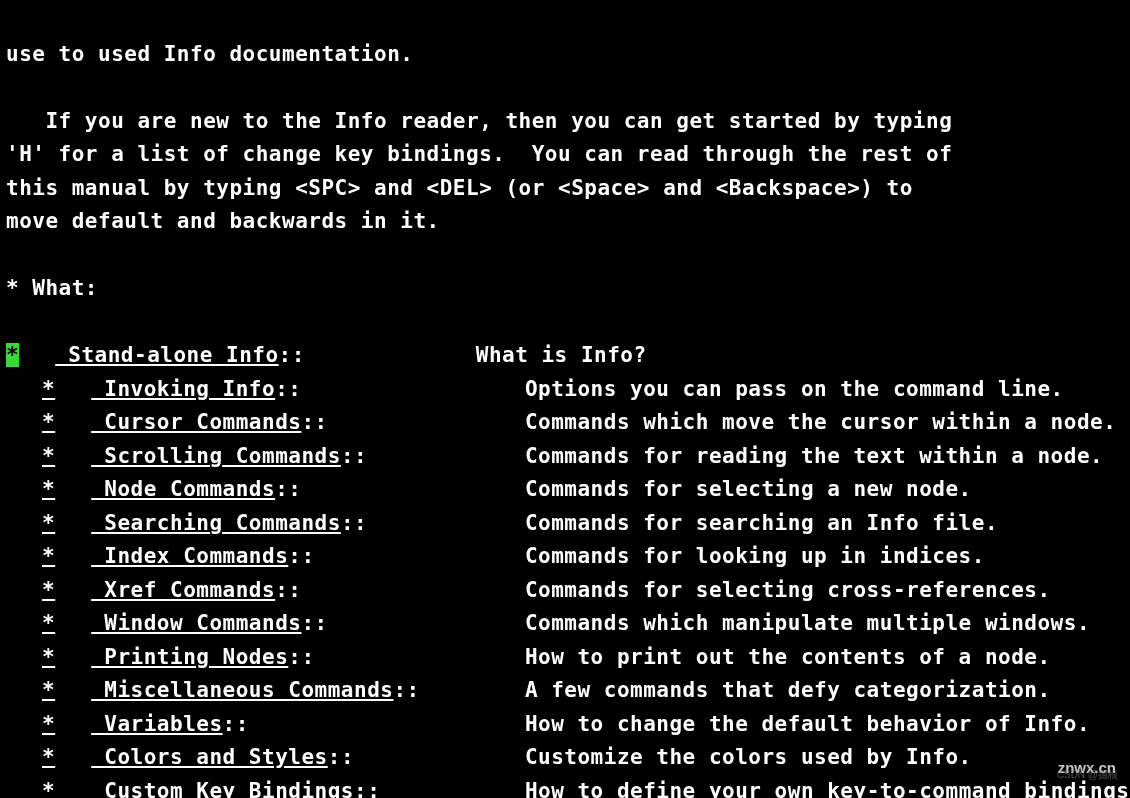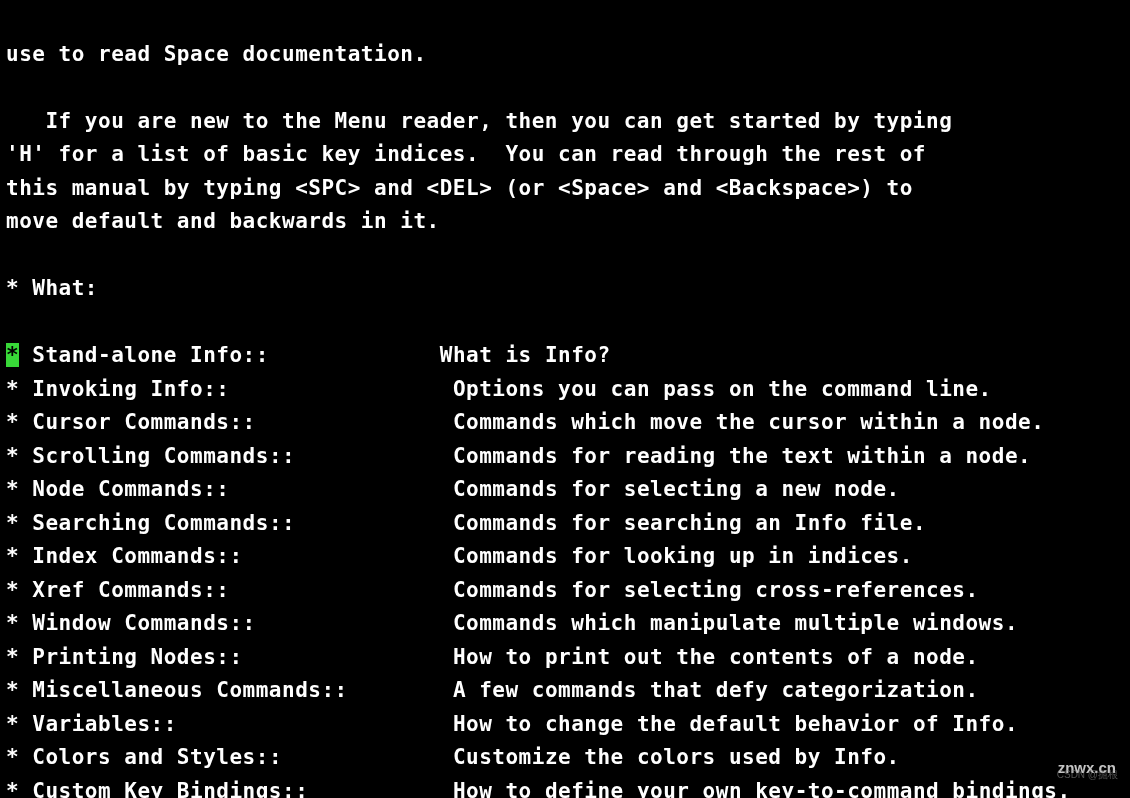--- a/index.html
+++ b/index.html
@@ -14,20 +14,22 @@
     width: 1130px;
     height: 798px;
     overflow: hidden;
     letter-spacing: 0.5px;
   }
   .screen {
     padding: 4px 6px 0 6px;
     white-space: pre;
   }
   .u {
+    text-decoration: underline;
+    margin-left: 36px;
   }
   .cursor {
     background: #38d838;
     color: #000000;
   }
   .menu-row {
     display: block;
   }
   .watermark {
     position: absolute;
@@ -49,24 +51,24 @@
     font-size: 10px;
     font-weight: normal;
     letter-spacing: 0;
     opacity: 0.6;
   }
 </style>
 </head>
 <body>
 
 <div class="screen">
-<span>use to read Space documentation.</span>
+<span>use to used Info documentation.</span>
 <span></span>
-<span>   If you are new to the Menu reader, then you can get started by typing</span>
-<span>'H' for a list of basic key indices.  You can read through the rest of</span>
+<span>   If you are new to the Info reader, then you can get started by typing</span>
+<span>'H' for a list of change key bindings.  You can read through the rest of</span>
 <span>this manual by typing &lt;SPC&gt; and &lt;DEL&gt; (or &lt;Space&gt; and &lt;Backspace&gt;) to</span>
 <span>move default and backwards in it.</span>
 <span></span>
 <span>* What:</span>
 <span></span>
 <div id="menu-container"><span class="menu-row"><span class="cursor">*</span><span class="u"> Stand-alone Info</span><span>::             </span><span>What is Info?</span></span><span class="menu-row"><span class="u">*</span><span class="u"> Invoking Info</span><span>::                 </span><span>Options you can pass on the command line.</span></span><span class="menu-row"><span class="u">*</span><span class="u"> Cursor Commands</span><span>::               </span><span>Commands which move the cursor within a node.</span></span><span class="menu-row"><span class="u">*</span><span class="u"> Scrolling Commands</span><span>::            </span><span>Commands for reading the text within a node.</span></span><span class="menu-row"><span class="u">*</span><span class="u"> Node Commands</span><span>::                 </span><span>Commands for selecting a new node.</span></span><span class="menu-row"><span class="u">*</span><span class="u"> Searching Commands</span><span>::            </span><span>Commands for searching an Info file.</span></span><span class="menu-row"><span class="u">*</span><span class="u"> Index Commands</span><span>::                </span><span>Commands for looking up in indices.</span></span><span class="menu-row"><span class="u">*</span><span class="u"> Xref Commands</span><span>::                 </span><span>Commands for selecting cross-references.</span></span><span class="menu-row"><span class="u">*</span><span class="u"> Window Commands</span><span>::               </span><span>Commands which manipulate multiple windows.</span></span><span class="menu-row"><span class="u">*</span><span class="u"> Printing Nodes</span><span>::                </span><span>How to print out the contents of a node.</span></span><span class="menu-row"><span class="u">*</span><span class="u"> Miscellaneous Commands</span><span>::        </span><span>A few commands that defy categorization.</span></span><span class="menu-row"><span class="u">*</span><span class="u"> Variables</span><span>::                     </span><span>How to change the default behavior of Info.</span></span><span class="menu-row"><span class="u">*</span><span class="u"> Colors and Styles</span><span>::             </span><span>Customize the colors used by Info.</span></span><span class="menu-row"><span class="u">*</span><span class="u"> Custom Key Bindings</span><span>::           </span><span>How to define your own key-to-command bindings.</span></span></div>
 </div>
 
 <div class="watermark">znwx.cn</div>
 <div class="watermark2">CSDN @掘根</div>

